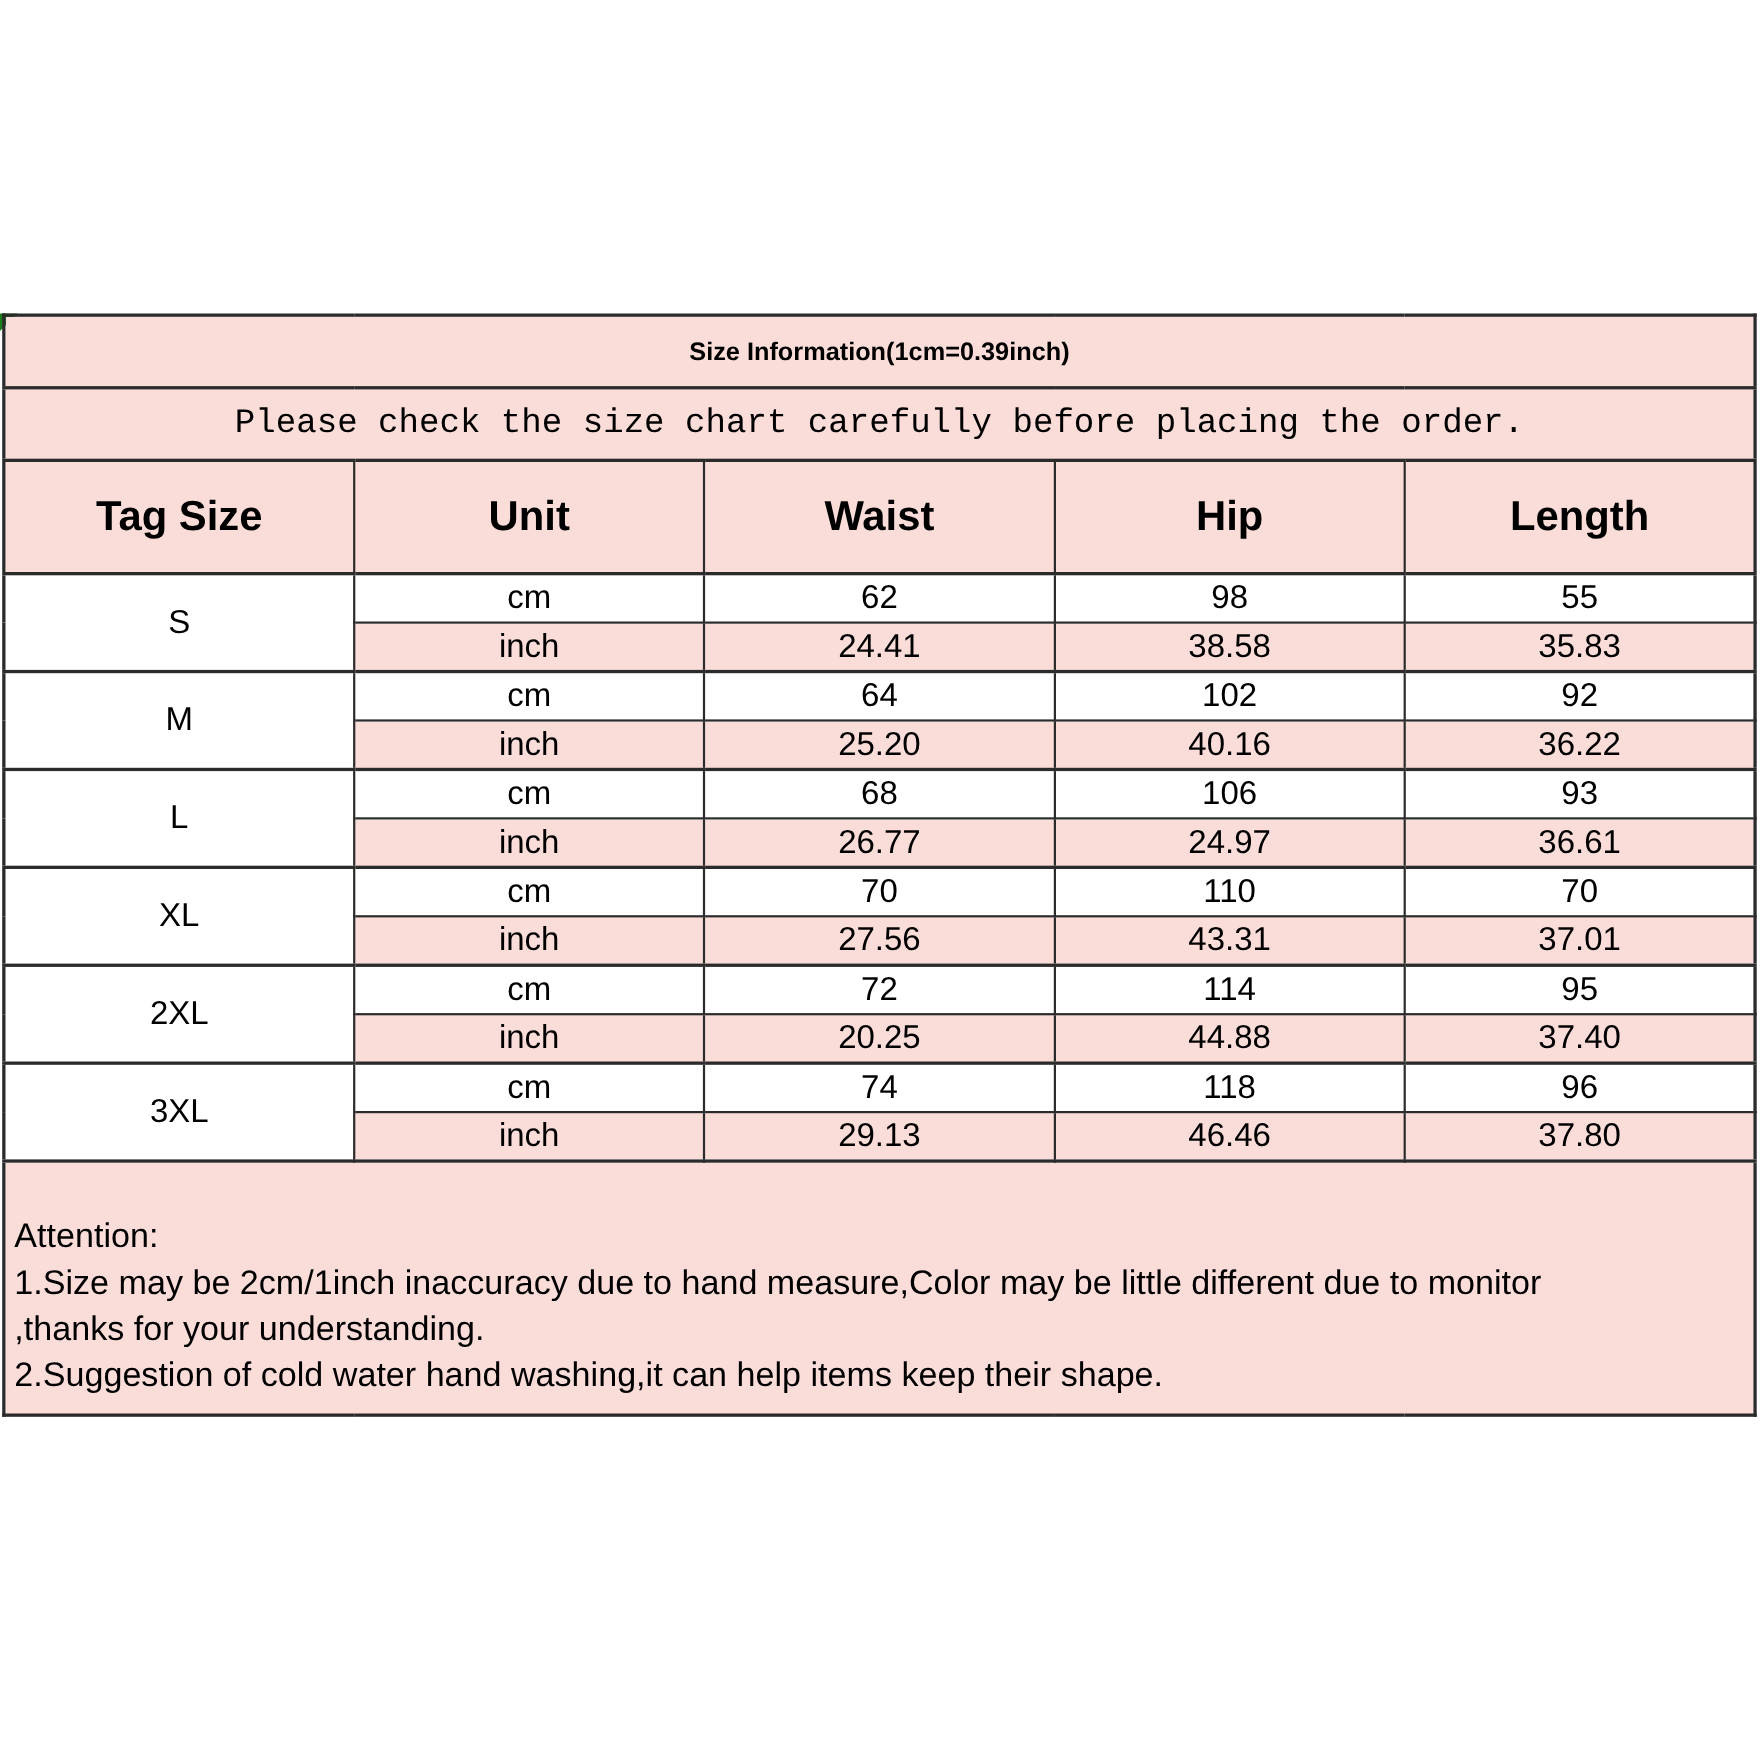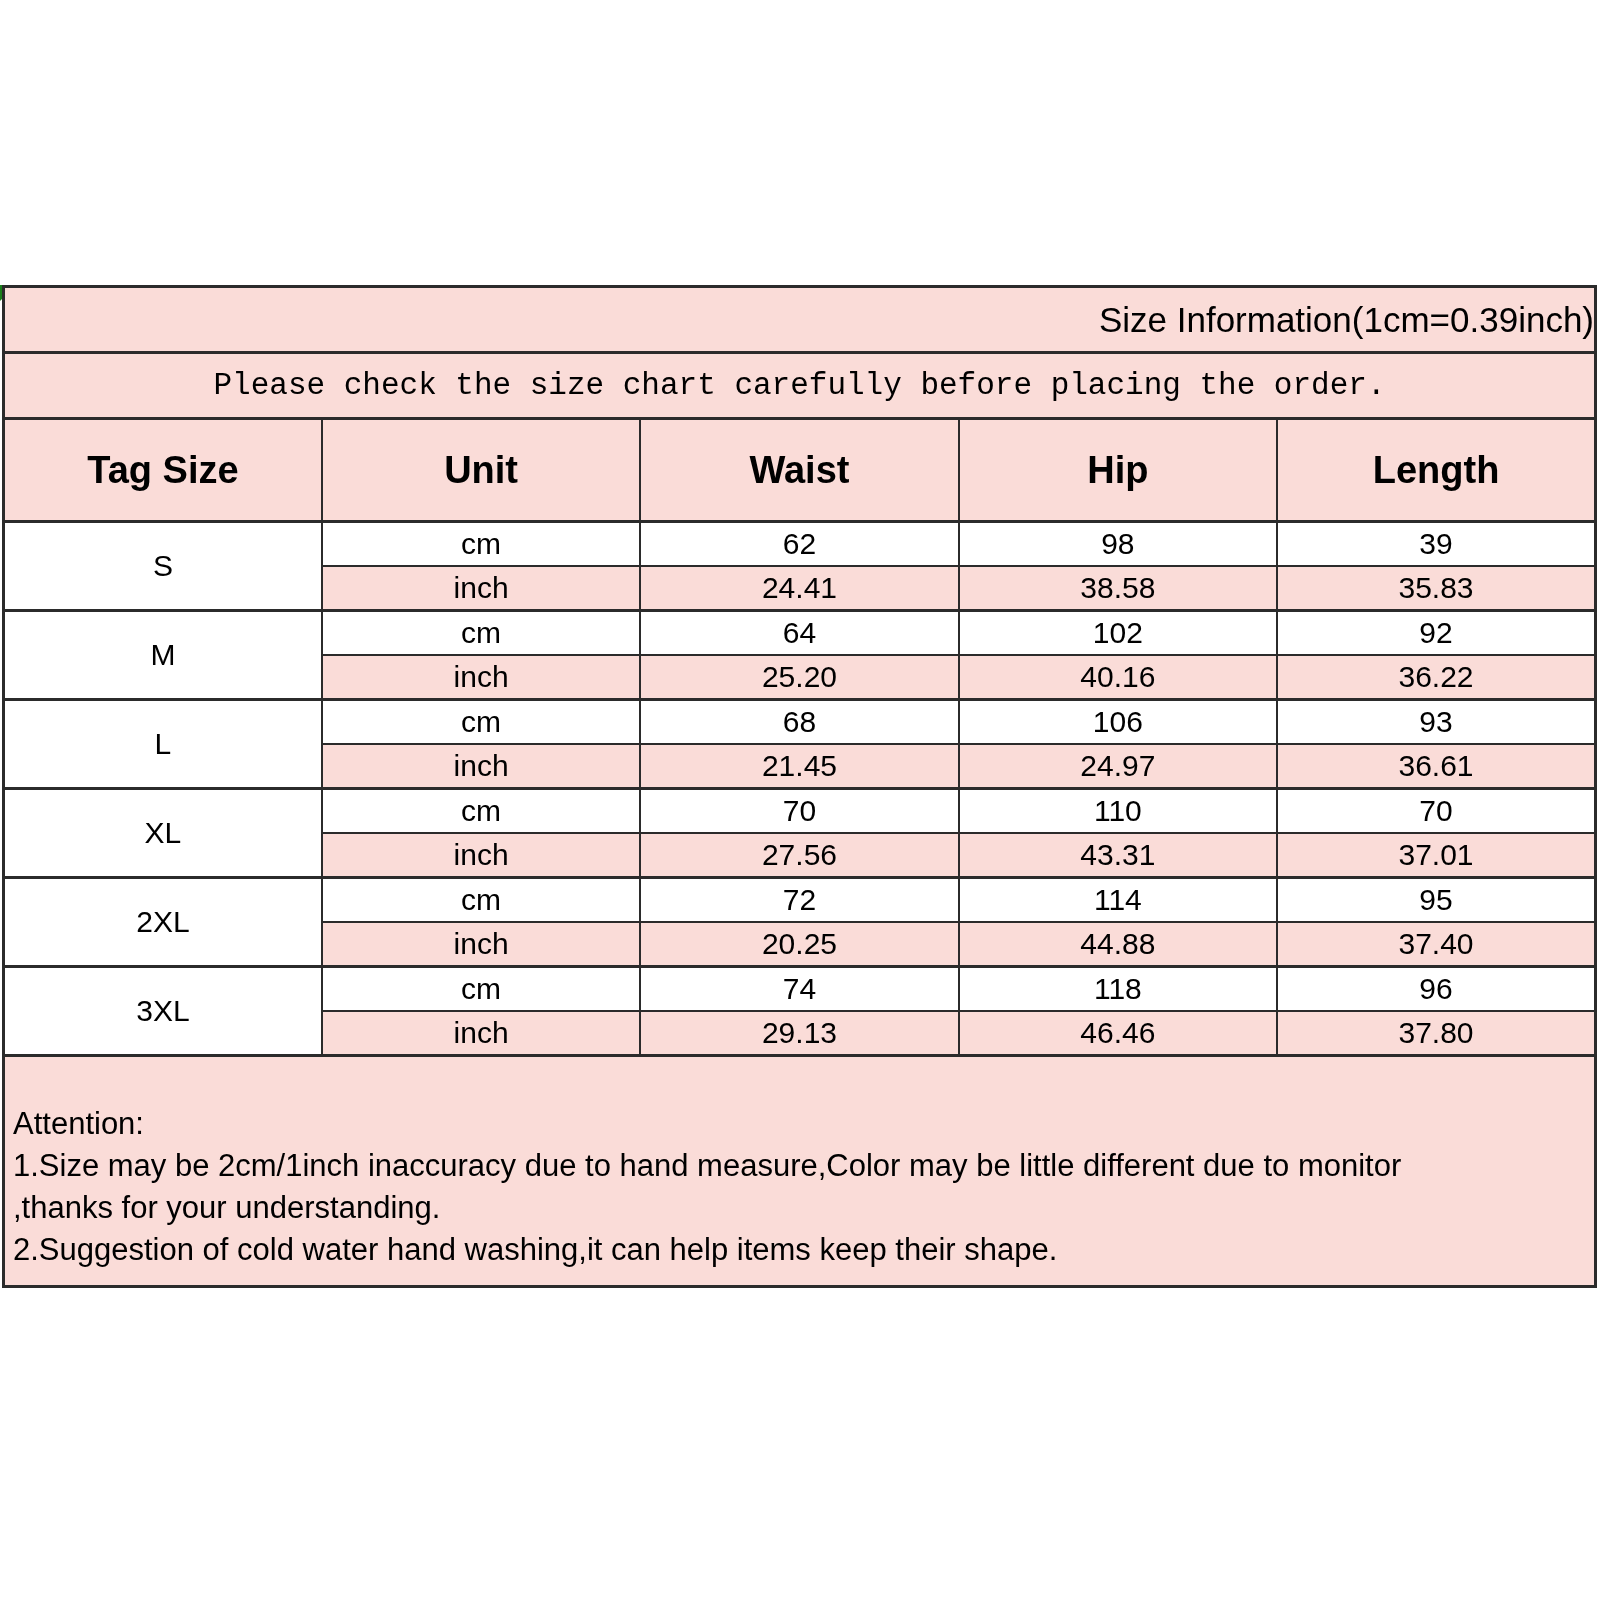--- a/index.html
+++ b/index.html
@@ -25,21 +25,21 @@
     border-collapse:collapse;table-layout:fixed;
     border:3px solid var(--border);
   }
   table.size-table td, table.size-table th{
     border:2px solid var(--border);
     text-align:center;vertical-align:middle;
     padding:0;overflow:hidden;color:var(--text);
   }
   .bg-pink{background:var(--pink);}
   .bg-white{background:var(--white);}
-  tr.r-title td{height:63px;font-size:35px;font-weight:normal;text-align:right;}
+  tr.r-title td{height:63px;font-size:23px;font-weight:bold;}
   tr.r-sub td{height:63px;font-size:31px;font-weight:normal;border-top:3px solid var(--border);font-family:Liberation Mono, monospace;}
   tr.r-hdr th{height:100px;font-size:38px;font-weight:bold;border-top:3px solid var(--border);}
   tr.row-cm td, tr.row-inch td{height:42px;font-size:30px;font-weight:normal;}
   tr.gs td{border-top:3px solid var(--border);}
   td.tag{font-size:35px;font-weight:bold;background:var(--white);}
   td.unit{font-size:33px;}
   tr.r-att td{
     border-top:3px solid var(--border);
     text-align:left;vertical-align:top;
     padding:46px 28px 14px 8px;
@@ -77,21 +77,21 @@
       <th class="bg-pink">Waist</th>
       <th class="bg-pink">Hip</th>
       <th class="bg-pink">Length</th>
     </tr>
 
     <tr class="row-cm gs">
       <td class="tag" rowspan="2">S</td>
       <td class="unit bg-white">cm</td>
       <td class="bg-white">62</td>
       <td class="bg-white">98</td>
-      <td class="bg-white">39</td>
+      <td class="bg-white">55</td>
     </tr>
     <tr class="row-inch">
       <td class="unit bg-pink">inch</td>
       <td class="bg-pink">24.41</td>
       <td class="bg-pink">38.58</td>
       <td class="bg-pink">35.83</td>
     </tr>
 
     <tr class="row-cm gs">
       <td class="tag" rowspan="2">M</td>
@@ -109,21 +109,21 @@
 
     <tr class="row-cm gs">
       <td class="tag" rowspan="2">L</td>
       <td class="unit bg-white">cm</td>
       <td class="bg-white">68</td>
       <td class="bg-white">106</td>
       <td class="bg-white">93</td>
     </tr>
     <tr class="row-inch">
       <td class="unit bg-pink">inch</td>
-      <td class="bg-pink">21.45</td>
+      <td class="bg-pink">26.77</td>
       <td class="bg-pink">24.97</td>
       <td class="bg-pink">36.61</td>
     </tr>
 
     <tr class="row-cm gs">
       <td class="tag" rowspan="2">XL</td>
       <td class="unit bg-white">cm</td>
       <td class="bg-white">70</td>
       <td class="bg-white">110</td>
       <td class="bg-white">70</td>

